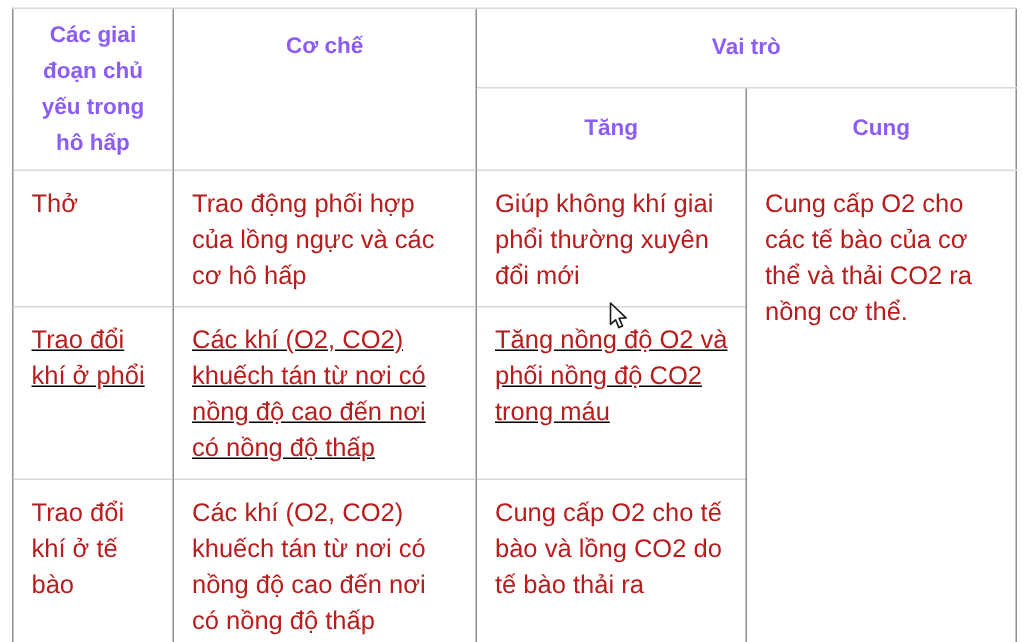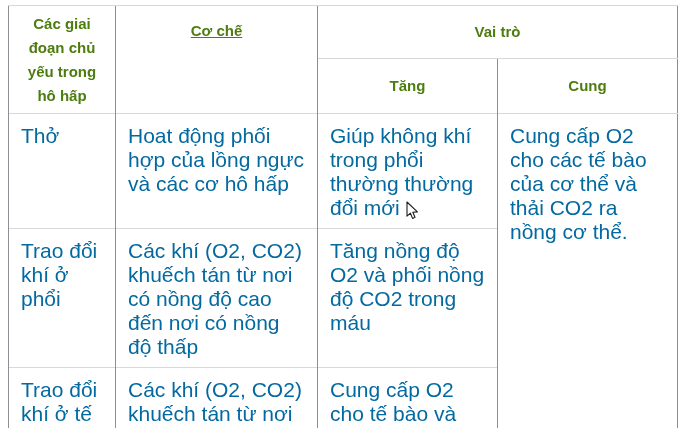--- a/index.html
+++ b/index.html
@@ -30,49 +30,48 @@
   col.c3 { width: 180px; }
   col.c4 { width: 180px; }
 
   th, td {
     border-left: 1px solid #8d8d93;
     border-top: 1px solid #d8d8dc;
     padding: 0;
     box-sizing: border-box;
   }
   th {
-    color: #4d7c0f;
+    color: #8b5cf6;
     font-size: 15px;
     font-weight: 700;
     line-height: 24px;
     text-align: center;
   }
   td {
-    color: #0369a1;
-    font-size: 21px;
+    color: #b91c1c;
+    font-size: 17px;
     font-weight: 400;
     line-height: 24px;
     text-align: left;
     vertical-align: top;
     padding: 10px 12px 8px 12px;
   }
   tr.hrow1 { height: 53px; }
   tr.hrow2 { height: 55px; }
   tr.brow1 { height: 86px; }
-  tr.brow2 { height: 115px; }
+  tr.brow2 { height: 115px; text-decoration: underline; }
   tr.brow3 { height: 106px; }
 
   th.stages {
     vertical-align: middle;
     padding: 4px 10px;
   }
   th.mech {
     vertical-align: top;
     padding-top: 13px;
-    text-decoration: underline;
   }
   th.role { vertical-align: middle; }
   th.sub  { vertical-align: middle; }
 
   .cursor {
     position: absolute;
     left: 406px;
     top: 201px;
     width: 13px;
     height: 19px;
@@ -95,22 +94,22 @@
       <th rowspan="2" class="mech">Cơ chế</th>
       <th colspan="2" class="role">Vai trò</th>
     </tr>
     <tr class="hrow2">
       <th class="sub">Tăng</th>
       <th class="sub">Cung</th>
     </tr>
 
     <tr class="brow1">
       <td>Thở</td>
-      <td>Hoat động phối hợp của lồng ngực và các cơ hô hấp</td>
-      <td>Giúp không khí trong phổi thường thường đổi mới</td>
+      <td>Trao động phối hợp của lồng ngực và các cơ hô hấp</td>
+      <td>Giúp không khí giai phổi thường xuyên đổi mới</td>
       <td rowspan="3">Cung cấp O2 cho các tế bào của cơ thể và thải CO2 ra nồng cơ thể.</td>
     </tr>
 
     <tr class="brow2">
       <td>Trao đổi khí ở phổi</td>
       <td>Các khí (O2, CO2) khuếch tán từ nơi có nồng độ cao đến nơi có nồng độ thấp</td>
       <td>Tăng nồng độ O2 và phối nồng độ CO2 trong máu</td>
     </tr>
 
     <tr class="brow3">

